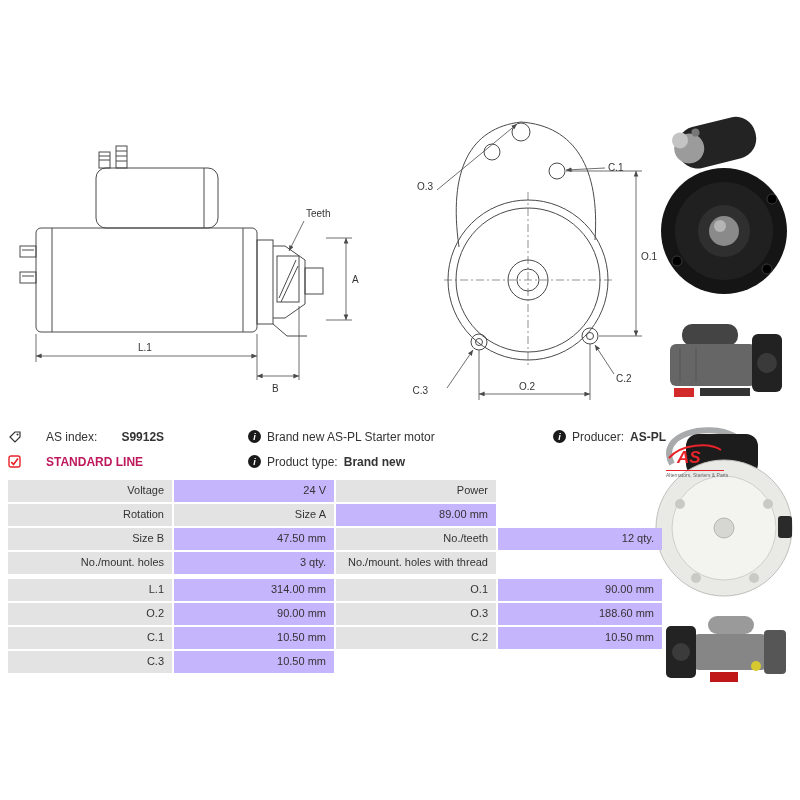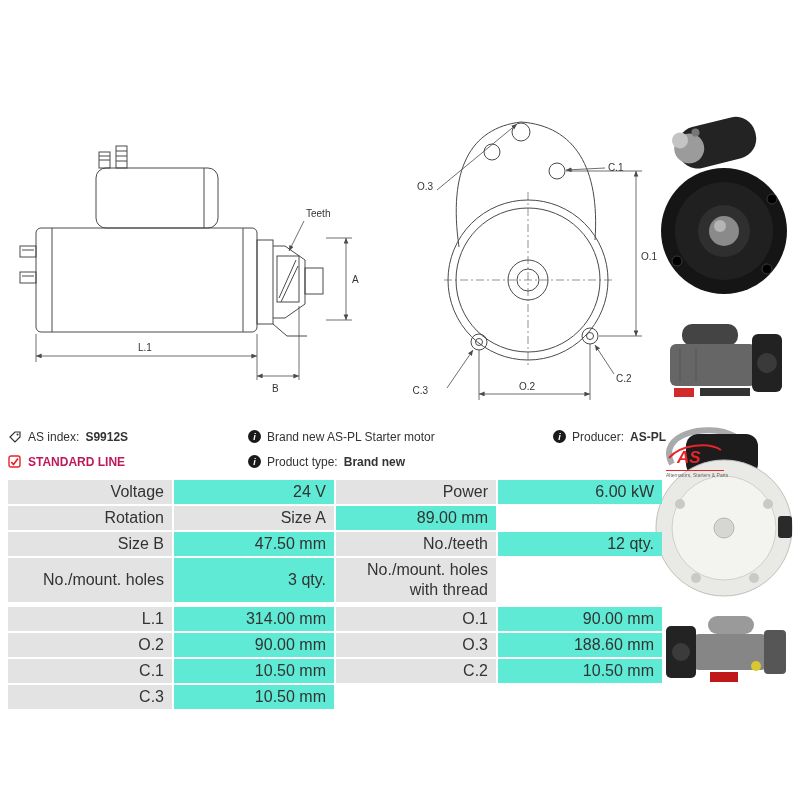--- a/index.html
+++ b/index.html
@@ -10,39 +10,39 @@
   .drawings { position:absolute; left:0; top:0; width:660px; height:424px; }
 
   .photo { position:absolute; overflow:hidden; }
   #photo1 { left:650px; top:103px; width:148px; height:198px; }
   #photo2 { left:656px; top:300px; width:140px; height:118px; }
   #photo3 { left:650px; top:420px; width:148px; height:186px; }
   #photo4 { left:652px; top:606px; width:146px; height:94px; }
 
   .info { position:absolute; left:8px; top:424px; width:660px; font-size:12px; }
   .info-row { display:flex; align-items:center; height:25px; }
-  .info-col1 { width:240px; display:flex; align-items:center; gap:6px; }
+  .info-col1 { width:240px; display:flex; align-items:center; gap:24px; }
   .info-col2 { width:305px; display:flex; align-items:center; gap:6px; }
   .info-col3 { display:flex; align-items:center; gap:6px; }
   .bold { font-weight:bold; }
   .red  { color:#be185d; font-weight:bold; }
   .icon-info { display:inline-flex; width:13px; height:13px; border-radius:50%;
                background:#1a1a1a; color:#fff; align-items:center; justify-content:center;
                font-size:9px; font-weight:bold; font-style:italic; flex:0 0 13px; }
   .icon-wrap { display:inline-flex; flex:0 0 14px; }
 
   .logo { position:absolute; left:666px; top:442px; width:58px; text-align:center; }
   .logo-sub { font-size:5px; color:#666; border-top:1px solid #e8232a; padding-top:1px; white-space:nowrap; }
 
-  .spec { position:absolute; left:8px; top:480px; width:648px; font-size:16px; }
+  .spec { position:absolute; left:8px; top:480px; width:648px; font-size:11px; }
   .srow { display:grid; grid-template-columns:164px 160px 160px 164px; gap:2px; margin-bottom:2px; }
   .cell { display:flex; align-items:center; justify-content:flex-end;
           min-height:22px; padding:2px 8px; text-align:right; line-height:1.25; }
   .lbl { background:#e3e3e3; }
-  .val { background:#5eead4; }
+  .val { background:#c4b5fd; }
   .gap-top { margin-top:5px; }
   .empty { background:transparent; }
 
   svg text { font-family:"Liberation Sans", sans-serif; }
 </style>
 </head>
 <body>
 
 <div class="page">
 
@@ -240,21 +240,20 @@
       <text x="10" y="21" font-size="17" font-weight="bold" font-style="italic" fill="#e8232a">AS</text>
     </svg>
     <div class="logo-sub">Alternators, Starters &amp; Parts</div>
   </div>
 
   <div class="spec">
     <div class="srow">
       <div class="cell lbl">Voltage</div>
       <div class="cell val">24 V</div>
       <div class="cell lbl">Power</div>
-      <div class="cell val">6.00 kW</div>
     </div>
     <div class="srow">
       <div class="cell lbl">Rotation</div>
       <div class="cell lbl">Size A</div>
       <div class="cell val">89.00 mm</div>
     </div>
     <div class="srow">
       <div class="cell lbl">Size B</div>
       <div class="cell val">47.50 mm</div>
       <div class="cell lbl">No./teeth</div>

